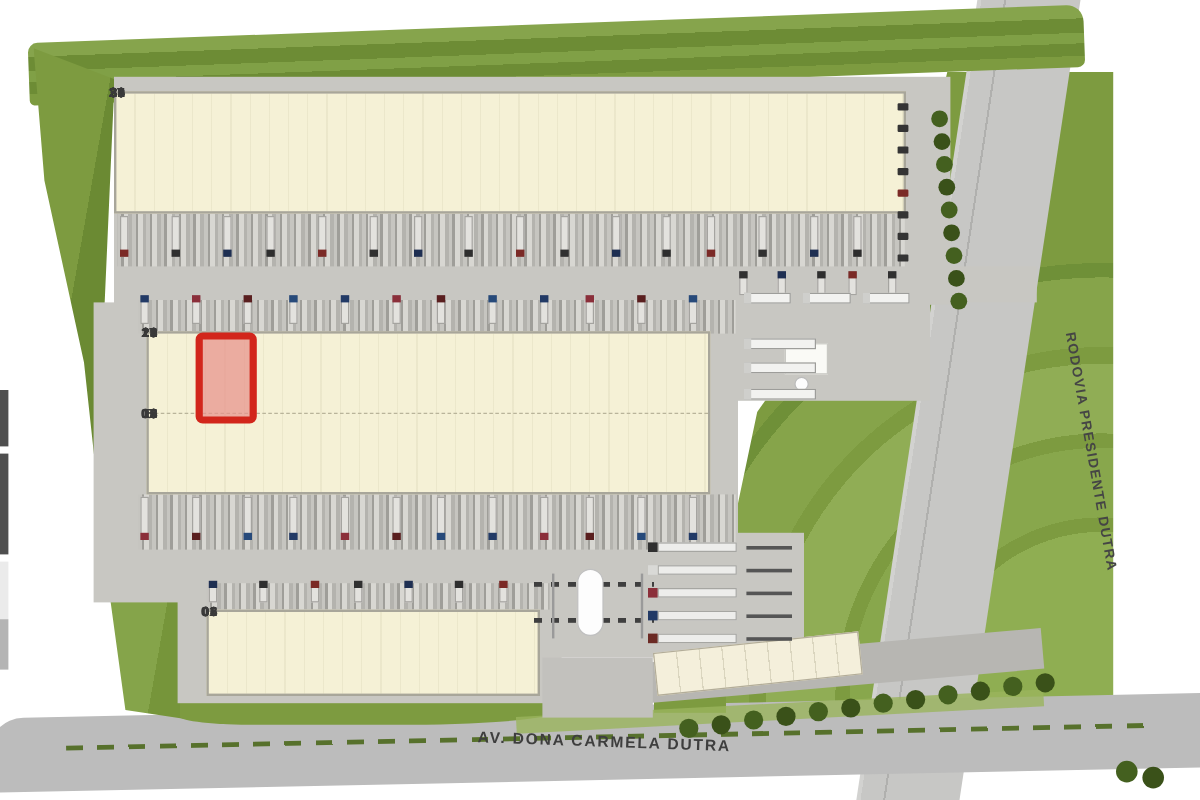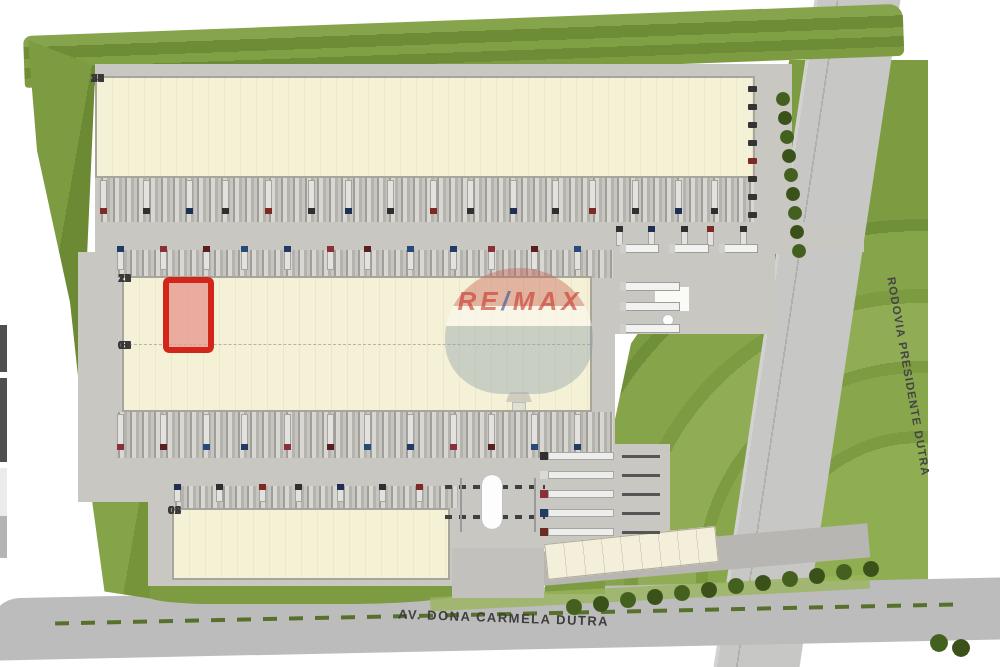--- a/index.html
+++ b/index.html
@@ -498,28 +498,20 @@
       <div class="tree" style="width: 16px; height: 16px; left: 782px; top: 571px; background: rgb(68, 96, 31);"></div>
       <div class="tree" style="width: 16px; height: 16px; left: 809px; top: 567.5px; background: rgb(58, 81, 25);"></div>
       <div class="tree" style="width: 16px; height: 16px; left: 836px; top: 564px; background: rgb(68, 96, 31);"></div>
       <div class="tree" style="width: 16px; height: 16px; left: 863px; top: 560.5px; background: rgb(58, 81, 25);"></div>
       <div class="tree" style="width: 18px; height: 18px; left: 930px; top: 634px; background: rgb(68, 96, 31);"></div>
       <div class="tree" style="width: 18px; height: 18px; left: 952px; top: 639px; background: rgb(58, 81, 25);"></div>
     </div>
 
   <div id="hl" style="border-color: rgb(210, 38, 27); background: rgba(231, 146, 139, 0.72);"></div>
 
-  <div id="wm">
-    <div id="wm-balloon"></div>
-    <div id="wm-neck"></div>
-    <div id="wm-basket"></div>
-    <div id="wm-text">
-      <span id="wm-re" style="color: rgba(200, 50, 40, 0.6);">RE</span><span id="wm-slash" style="color: rgba(43, 79, 158, 0.6);">/</span><span id="wm-max" style="color: rgba(200, 50, 40, 0.6);">MAX</span>
-    </div>
-  </div>
 
   <div id="lbl-avenue">AV. DONA CARMELA DUTRA</div>
   <div id="lbl-highway">RODOVIA PRESIDENTE DUTRA</div>
 
   <div id="eb1" class="edgebar"></div>
   <div id="eb2" class="edgebar"></div>
   <div id="eb3" class="edgebar"></div>
   <div id="eb4" class="edgebar"></div>
 
 </div>

